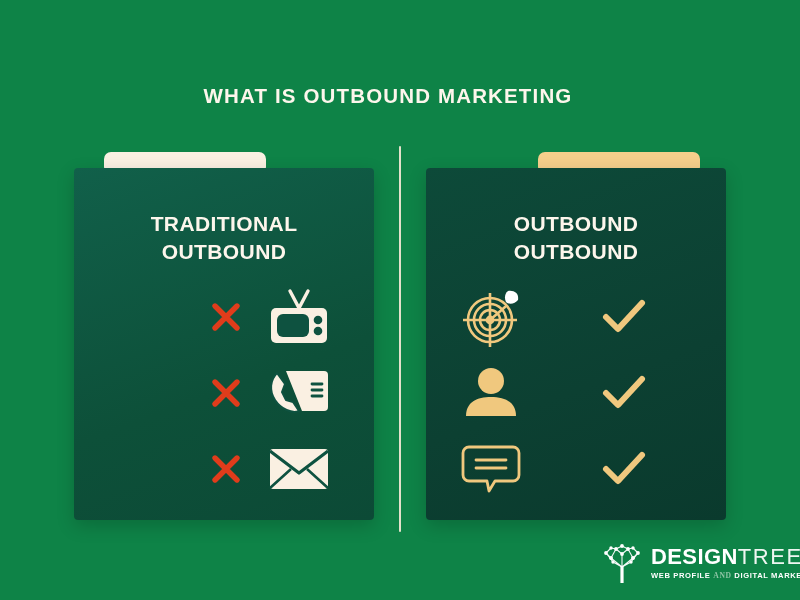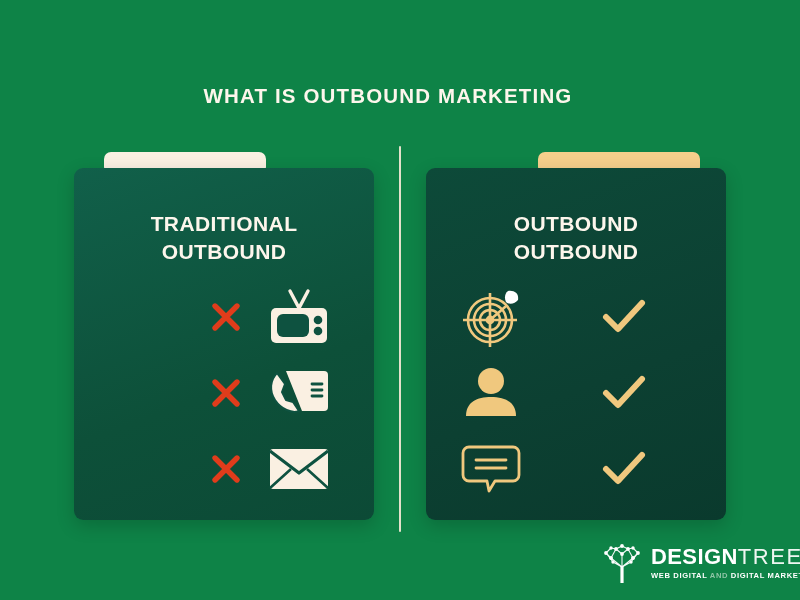--- a/index.html
+++ b/index.html
@@ -40,21 +40,21 @@
     border-radius: 2px;
     opacity: .95;
   }
 
   
   .card {
     position: absolute;
     top: 168px;
     width: 300px;
     height: 352px;
-    border-radius: 9px;
+    border-radius: 4px;
     box-shadow: 0 6px 18px rgba(0,0,0,.18);
   }
   #card-left {
     left: 74px;
     background: linear-gradient(160deg, #11604a 0%, #0d5039 60%, #0c4a36 100%);
   }
   #card-right {
     left: 426px;
     background: linear-gradient(160deg, #0d4a39 0%, #0c4032 60%, #0a3a2d 100%);
   }
@@ -134,21 +134,21 @@
   .logo-word .p1 { color: #ffffff; }
   .logo-word .p2 { color: #eef6f1; font-weight: normal; letter-spacing: 1.6px; }
   #logo-tag {
     margin-top: 4px;
     font-size: 7.6px;
     font-weight: bold;
     letter-spacing: .62px;
     color: #ffffff;
     white-space: nowrap;
   }
-  #logo-tag .dim { color: #8fc5a6; }
+  #logo-tag .dim { color: #8fc5a6; font-family: Liberation Serif, serif; }
 </style>
 </head>
 <body>
 
 <div id="slide">
 
   <div id="title">WHAT IS OUTBOUND MARKETING</div>
 
   <div id="divider"></div>
 
@@ -296,20 +296,20 @@
         <circle cx="13" cy="21" r="1.7"></circle>
           <circle cx="31" cy="21" r="1.7"></circle>
       </g>
       <path d="M20.4 25 H23.6 V42 H20.4 z" fill="#ffffff"></path>
     </svg>
     <div id="logo-text">
       <div class="logo-word">
         <span class="p1">DESIGN</span><span class="p2">TREE</span>
       </div>
       <div id="logo-tag">
-        <span>WEB DIGITAL</span>
+        <span>WEB PROFILE</span>
         <span class="dim">AND</span>
         <span>DIGITAL MARKETING</span>
       </div>
     </div>
   </div>
 
 </div>
 
 </body></html>

